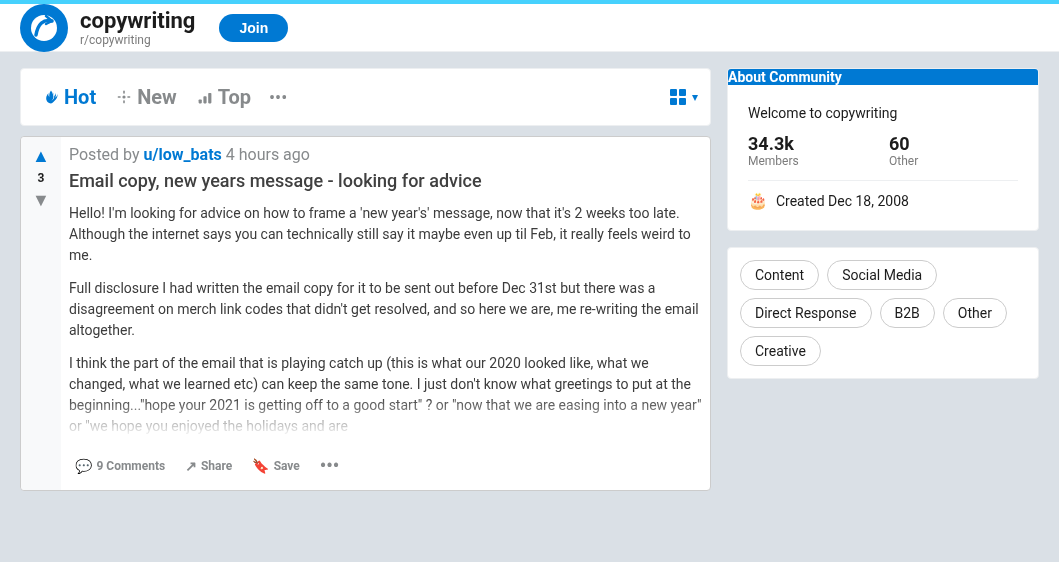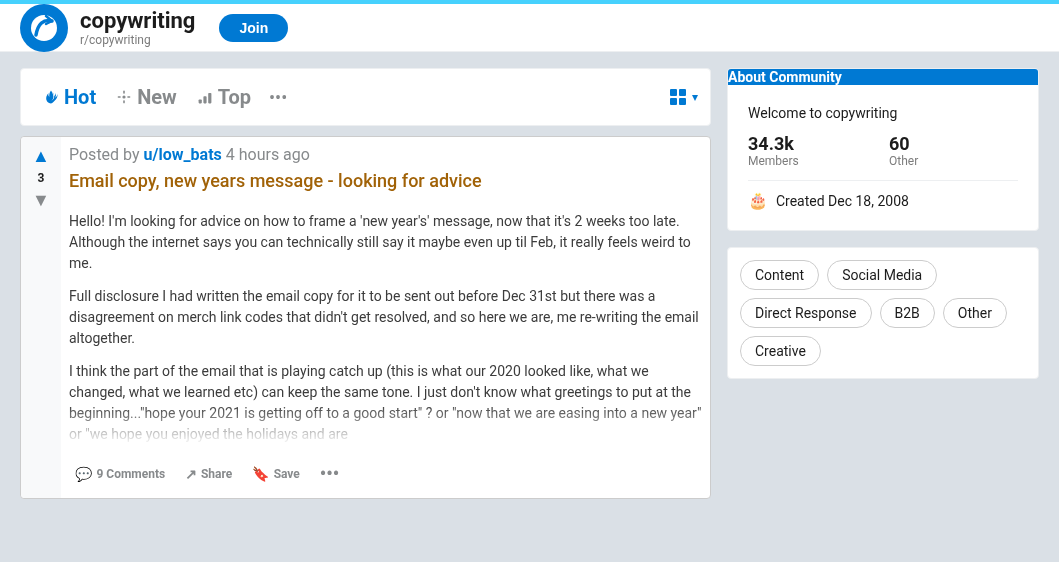--- a/index.html
+++ b/index.html
@@ -31,21 +31,21 @@
 
     
     .post-card { background: #fff; border: 1px solid #ccc; border-radius: 4px; display: flex; gap: 0; }
     .vote-col { width: 40px; background: #f8f9fa; display: flex; flex-direction: column; align-items: center; padding: 8px 4px; gap: 4px; border-radius: 4px 0 0 4px; }
     .vote-arrow { cursor: pointer; color: #878a8c; font-size: 18px; }
     .vote-arrow.up { color: #0079d3; }
     .vote-count { font-size: 12px; font-weight: 700; color: #1c1c1c; }
     .post-content { flex: 1; padding: 8px 8px 8px 8px; }
     .post-meta { font-size: 16px; color: #878a8c; margin-bottom: 6px; }
     .post-meta a { color: #0079d3; text-decoration: none; font-weight: 700; }
-    .post-title { font-size: 18px; font-weight: 500; color: #a16207; margin-bottom: 20px; }
+    .post-title { font-size: 18px; font-weight: 500; color: #404040; margin-bottom: 12px; }
     .post-body { font-size: 14px; color: #3c3c3c; line-height: 1.5; margin-bottom: 8px; }
     .post-body p { margin-bottom: 12px; }
     .post-body .fade { position: relative; }
     .post-body .fade::after { content: ''; position: absolute; bottom: 0; left: 0; right: 0; height: 40px; background: linear-gradient(transparent, #fff); }
     .post-actions { display: flex; align-items: center; gap: 8px; margin-top: 6px; }
     .action-item { display: flex; align-items: center; gap: 4px; padding: 6px 6px; font-size: 12px; font-weight: 700; color: #878a8c; cursor: pointer; border-radius: 2px; }
     .action-more { font-size: 18px; color: #878a8c; cursor: pointer; }
 
     
     .sidebar-card { background: #fff; border: 1px solid #edeff1; border-radius: 4px; margin-bottom: 16px; overflow: hidden; }

